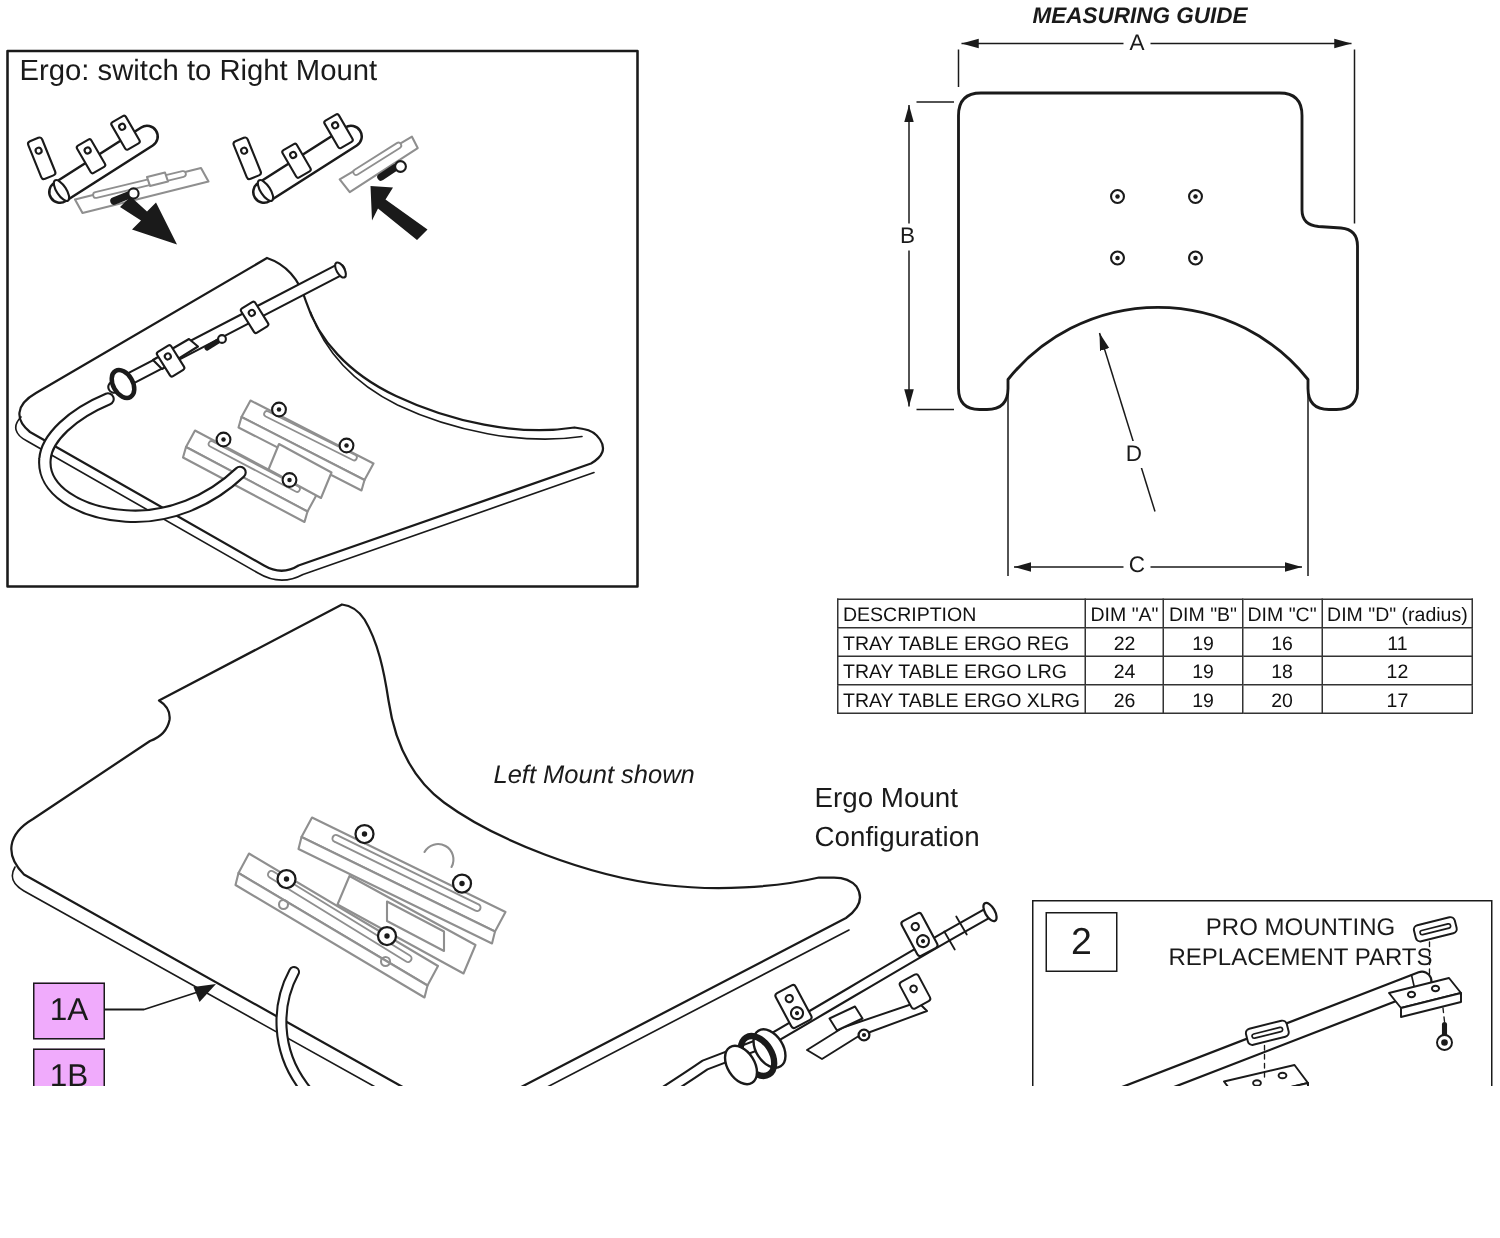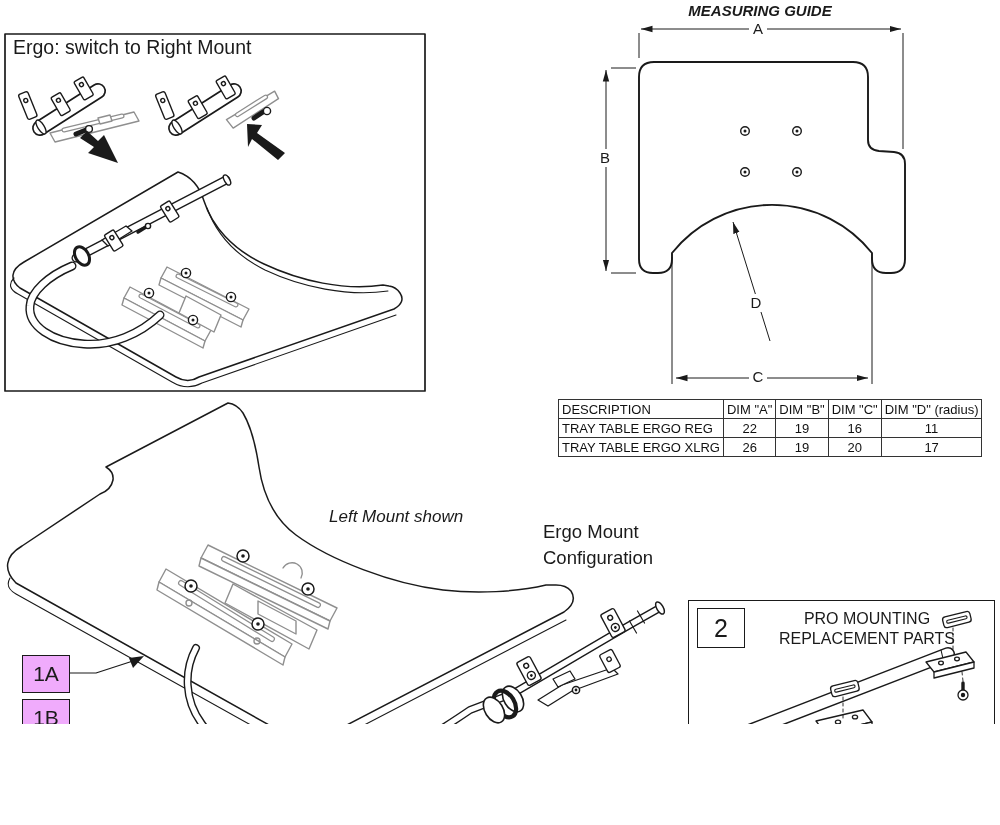--- a/index.html
+++ b/index.html
@@ -192,20 +192,27 @@
       <td class="c">DIM "D" (radius)</td>
     </tr>
     <tr>
       <td>TRAY TABLE ERGO REG</td>
       <td class="c">22</td>
       <td class="c">19</td>
       <td class="c">16</td>
       <td class="c">11</td>
     </tr>
     <tr>
+      <td>TRAY TABLE ERGO LRG</td>
+      <td class="c">24</td>
+      <td class="c">19</td>
+      <td class="c">18</td>
+      <td class="c">12</td>
+    </tr>
+    <tr>
       <td>TRAY TABLE ERGO XLRG</td>
       <td class="c">26</td>
       <td class="c">19</td>
       <td class="c">20</td>
       <td class="c">17</td>
     </tr>
   </tbody>
     </table>
 
   <svg style="left:0;top:390px" width="700" height="435" viewBox="0 390 700 435">

